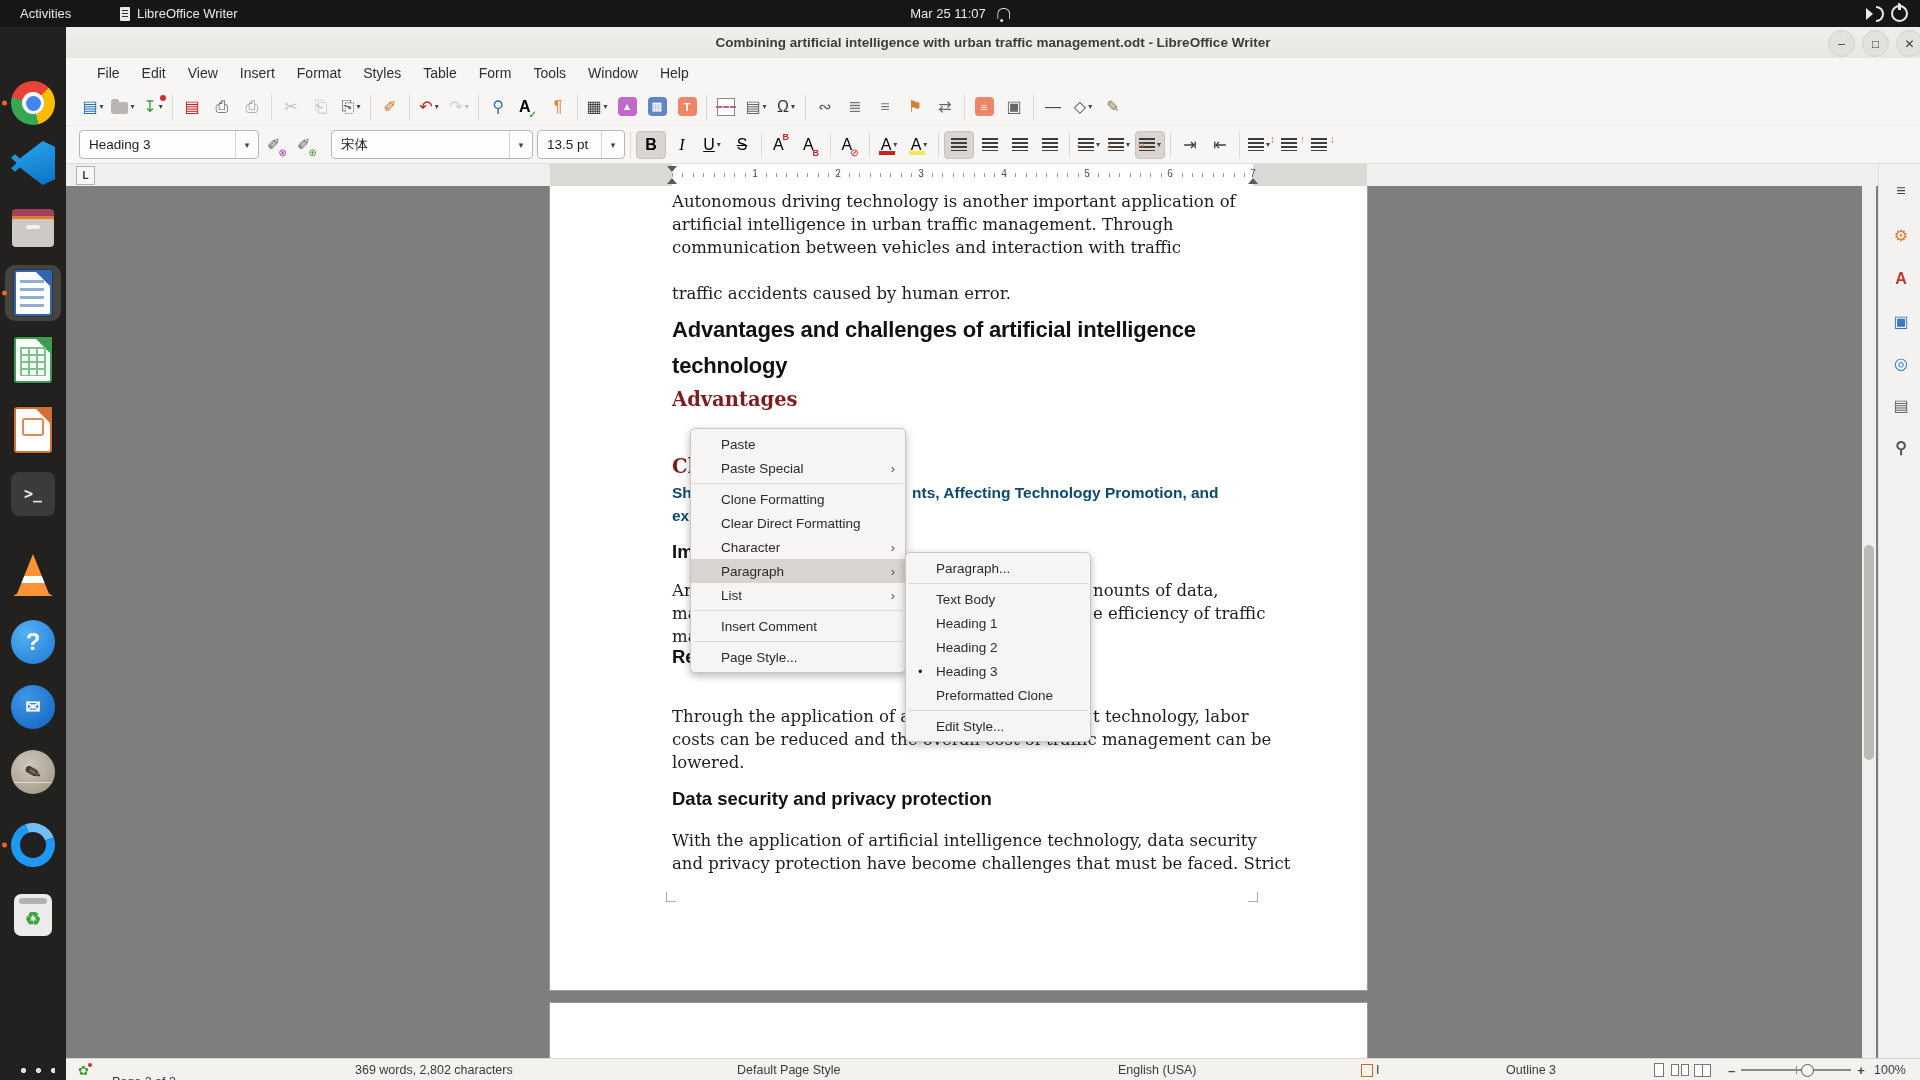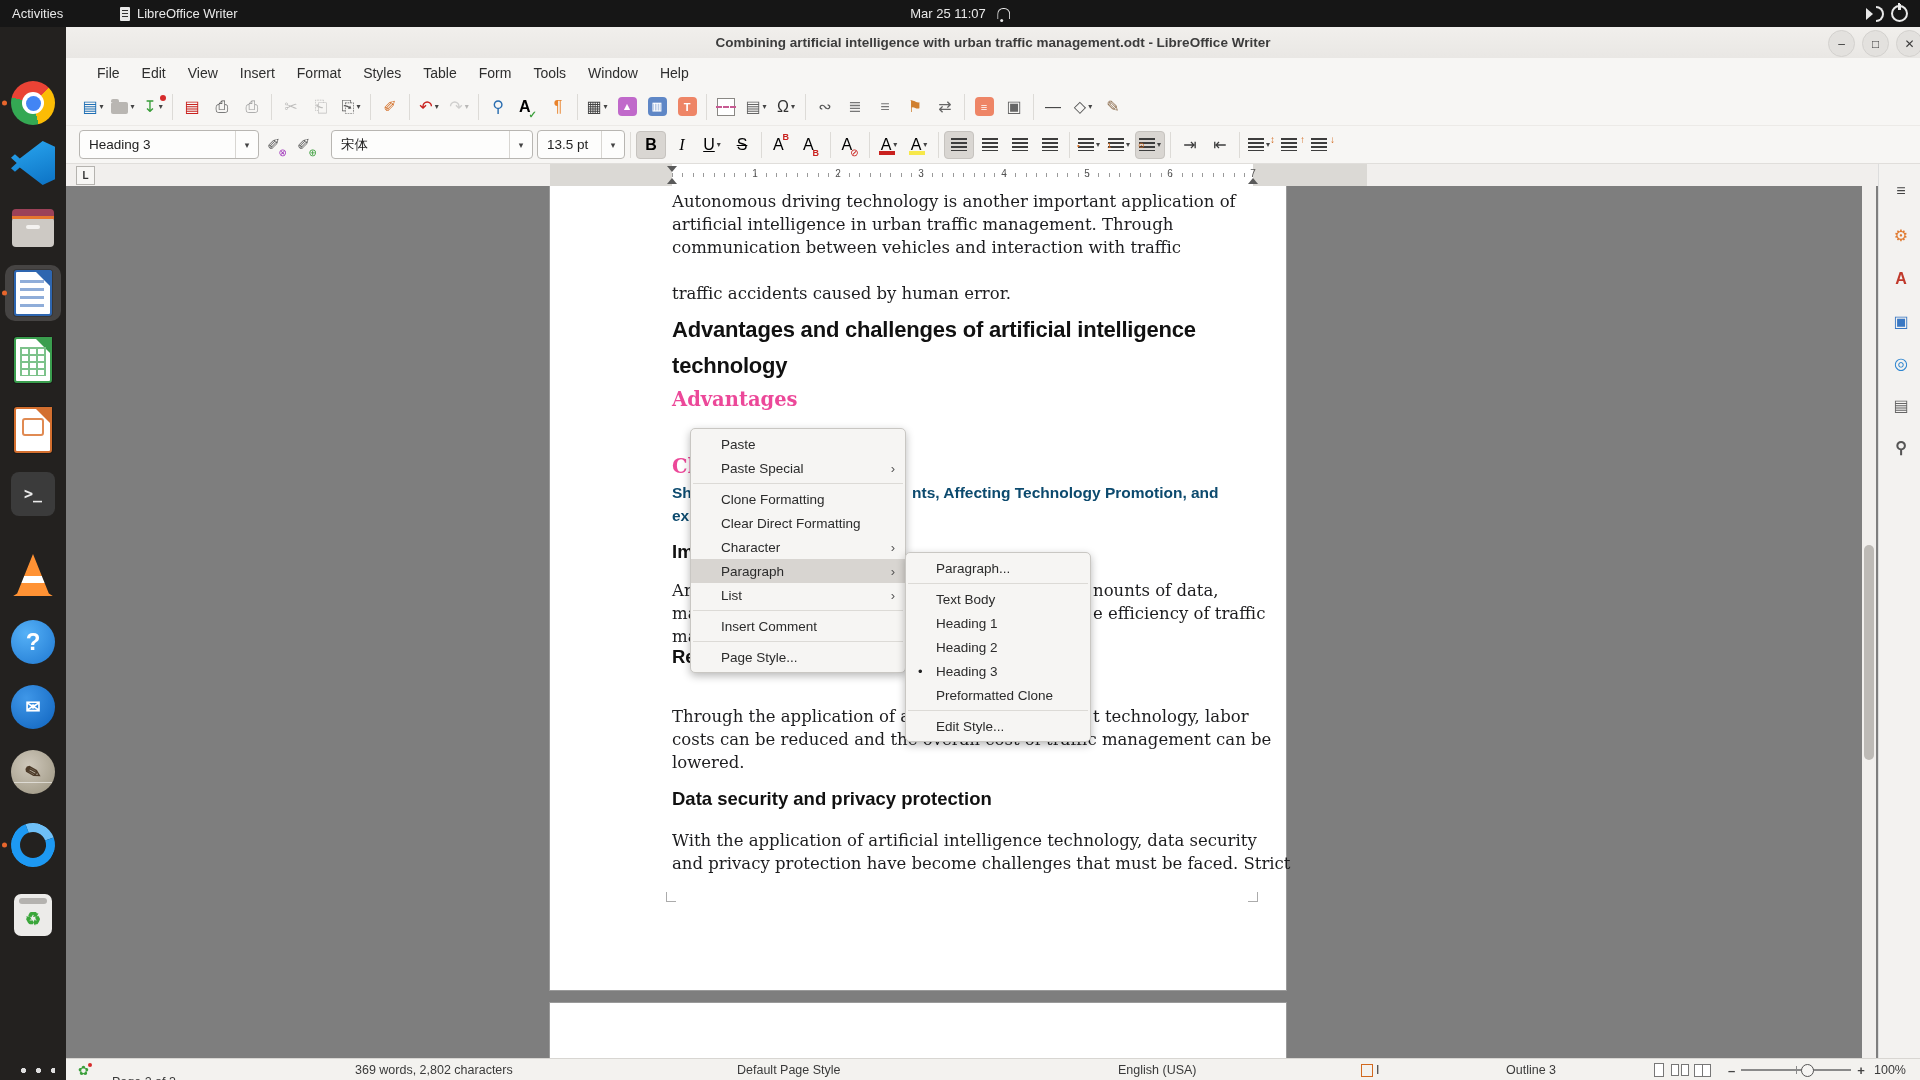--- a/index.html
+++ b/index.html
@@ -1,21 +1,21 @@
 <!DOCTYPE html>
 <html><head>
 <meta charset="utf-8">
 <style>
   html,body{margin:0;padding:0;width:1920px;height:1080px;overflow:hidden;background:#7e7e7e;
     font-family:"Liberation Sans",sans-serif;-webkit-font-smoothing:antialiased;}
   .abs{position:absolute;}
   
   #topbar{left:0;top:0;width:1920px;height:27px;background:#161616;color:#e9e9e9;font-size:13px;z-index:50;}
   #topbar .tbitem{position:absolute;top:0;height:27px;display:flex;align-items:center;gap:7px;}
-  #tb-activities{left:12px;}
+  #tb-activities{left:20px;}
   #tb-app{left:120px;}
   #tb-clock{left:50%;transform:translateX(-50%);}
   #tb-sys{right:12px;gap:16px;}
   .mini-doc{width:10px;height:14px;background:#e9e9e9;border-radius:1px;position:relative;}
   .mini-doc:before{content:"";position:absolute;left:2px;top:3px;width:6px;height:1.5px;background:#333;box-shadow:0 3px 0 #333,0 6px 0 #333;}
   .bell{width:11px;height:10px;border:1.5px solid #e9e9e9;border-bottom:none;border-radius:6px 6px 0 0;position:relative;margin-left:4px;}
   .bell:after{content:"";position:absolute;left:2px;bottom:-3px;width:3px;height:3px;border-radius:50%;background:#e9e9e9;}
   .spk{width:0;height:0;border:6px solid transparent;border-right:7px solid #e9e9e9;transform:rotate(180deg);position:relative;}
   .spk-arc{width:6px;height:12px;border:2px solid #e9e9e9;border-left:none;border-radius:0 8px 8px 0;margin-left:-3px;}
   .pwr{width:13px;height:13px;border:2px solid #e9e9e9;border-radius:50%;position:relative;}
@@ -99,27 +99,27 @@
   #ruler .pstrip{position:absolute;left:484px;top:0;width:817px;height:22px;background:#dbd9d5;}
   #ruler .wstrip{position:absolute;left:606px;top:0;width:581px;height:22px;background:#fff;
      background-image:repeating-linear-gradient(to right,#9a9a9a 0 1px,transparent 1px 10.4px);background-size:100% 4px;background-position:0 9px;background-repeat:no-repeat;}
   .rnum{position:absolute;top:4px;font-size:10px;color:#555;transform:translateX(-50%);}
   .indent-mark{position:absolute;width:0;height:0;border-left:5px solid transparent;border-right:5px solid transparent;}
   .im-top{border-top:6px solid #5a5a5a;top:2px;}
   .im-bot{border-bottom:6px solid #5a5a5a;bottom:2px;}
   #tabsel{position:absolute;left:10px;top:2px;width:17px;height:17px;border:1px solid #b5b3af;background:#f7f6f4;display:flex;align-items:center;justify-content:center;font-size:10px;font-weight:bold;color:#333;transform:none;}
   
   #docarea{left:66px;top:186px;width:1854px;height:872px;background:#7e7e7e;overflow:hidden;z-index:10;}
-  .page{position:absolute;left:484px;width:736px;background:#fff;box-shadow:0 0 0 1px #9a9a9a;}
+  .page{position:absolute;left:484px;width:817px;background:#fff;box-shadow:0 0 0 1px #9a9a9a;}
   #page1{top:0;height:804px;}
   #page2{top:817px;height:55px;}
   .frag{position:absolute;white-space:nowrap;color:#1d1d1f;}
   .f-body{font-family:"DejaVu Serif",serif;font-size:16.5px;}
   .f-h1{font-family:"Liberation Sans",sans-serif;font-weight:bold;font-size:22px;letter-spacing:-.2px;color:#111;}
-  .f-h2serif{font-family:"DejaVu Serif",serif;font-weight:bold;font-size:19.5px;color:#ec4899;}
+  .f-h2serif{font-family:"DejaVu Serif",serif;font-weight:bold;font-size:19.5px;color:#7f1d1d;}
   .f-h3s{font-family:"Liberation Sans",sans-serif;font-weight:bold;font-size:15.5px;color:#0c4a6e;}
   .f-h3b{font-family:"Liberation Sans",sans-serif;font-weight:bold;font-size:18.5px;color:#111;}
   .corner{position:absolute;width:9px;height:9px;}
   .corner.cl{border-left:1px solid #ababab;border-bottom:1px solid #ababab;}
   .corner.cr{border-right:1px solid #ababab;border-bottom:1px solid #ababab;}
   
   #vscroll{left:1862px;top:186px;width:14px;height:872px;background:#f1efed;z-index:25;}
   #vthumb{position:absolute;left:2px;top:359px;width:10px;height:215px;border-radius:5px;background:#bdbab6;}
   #sidebar{left:1878px;top:164px;width:42px;height:894px;background:#f3f2f0;border-left:1px solid #ddd;z-index:26;}
   .sbicon{position:absolute;left:9px;width:26px;height:26px;display:flex;align-items:center;justify-content:center;font-size:16px;border-radius:4px;}

